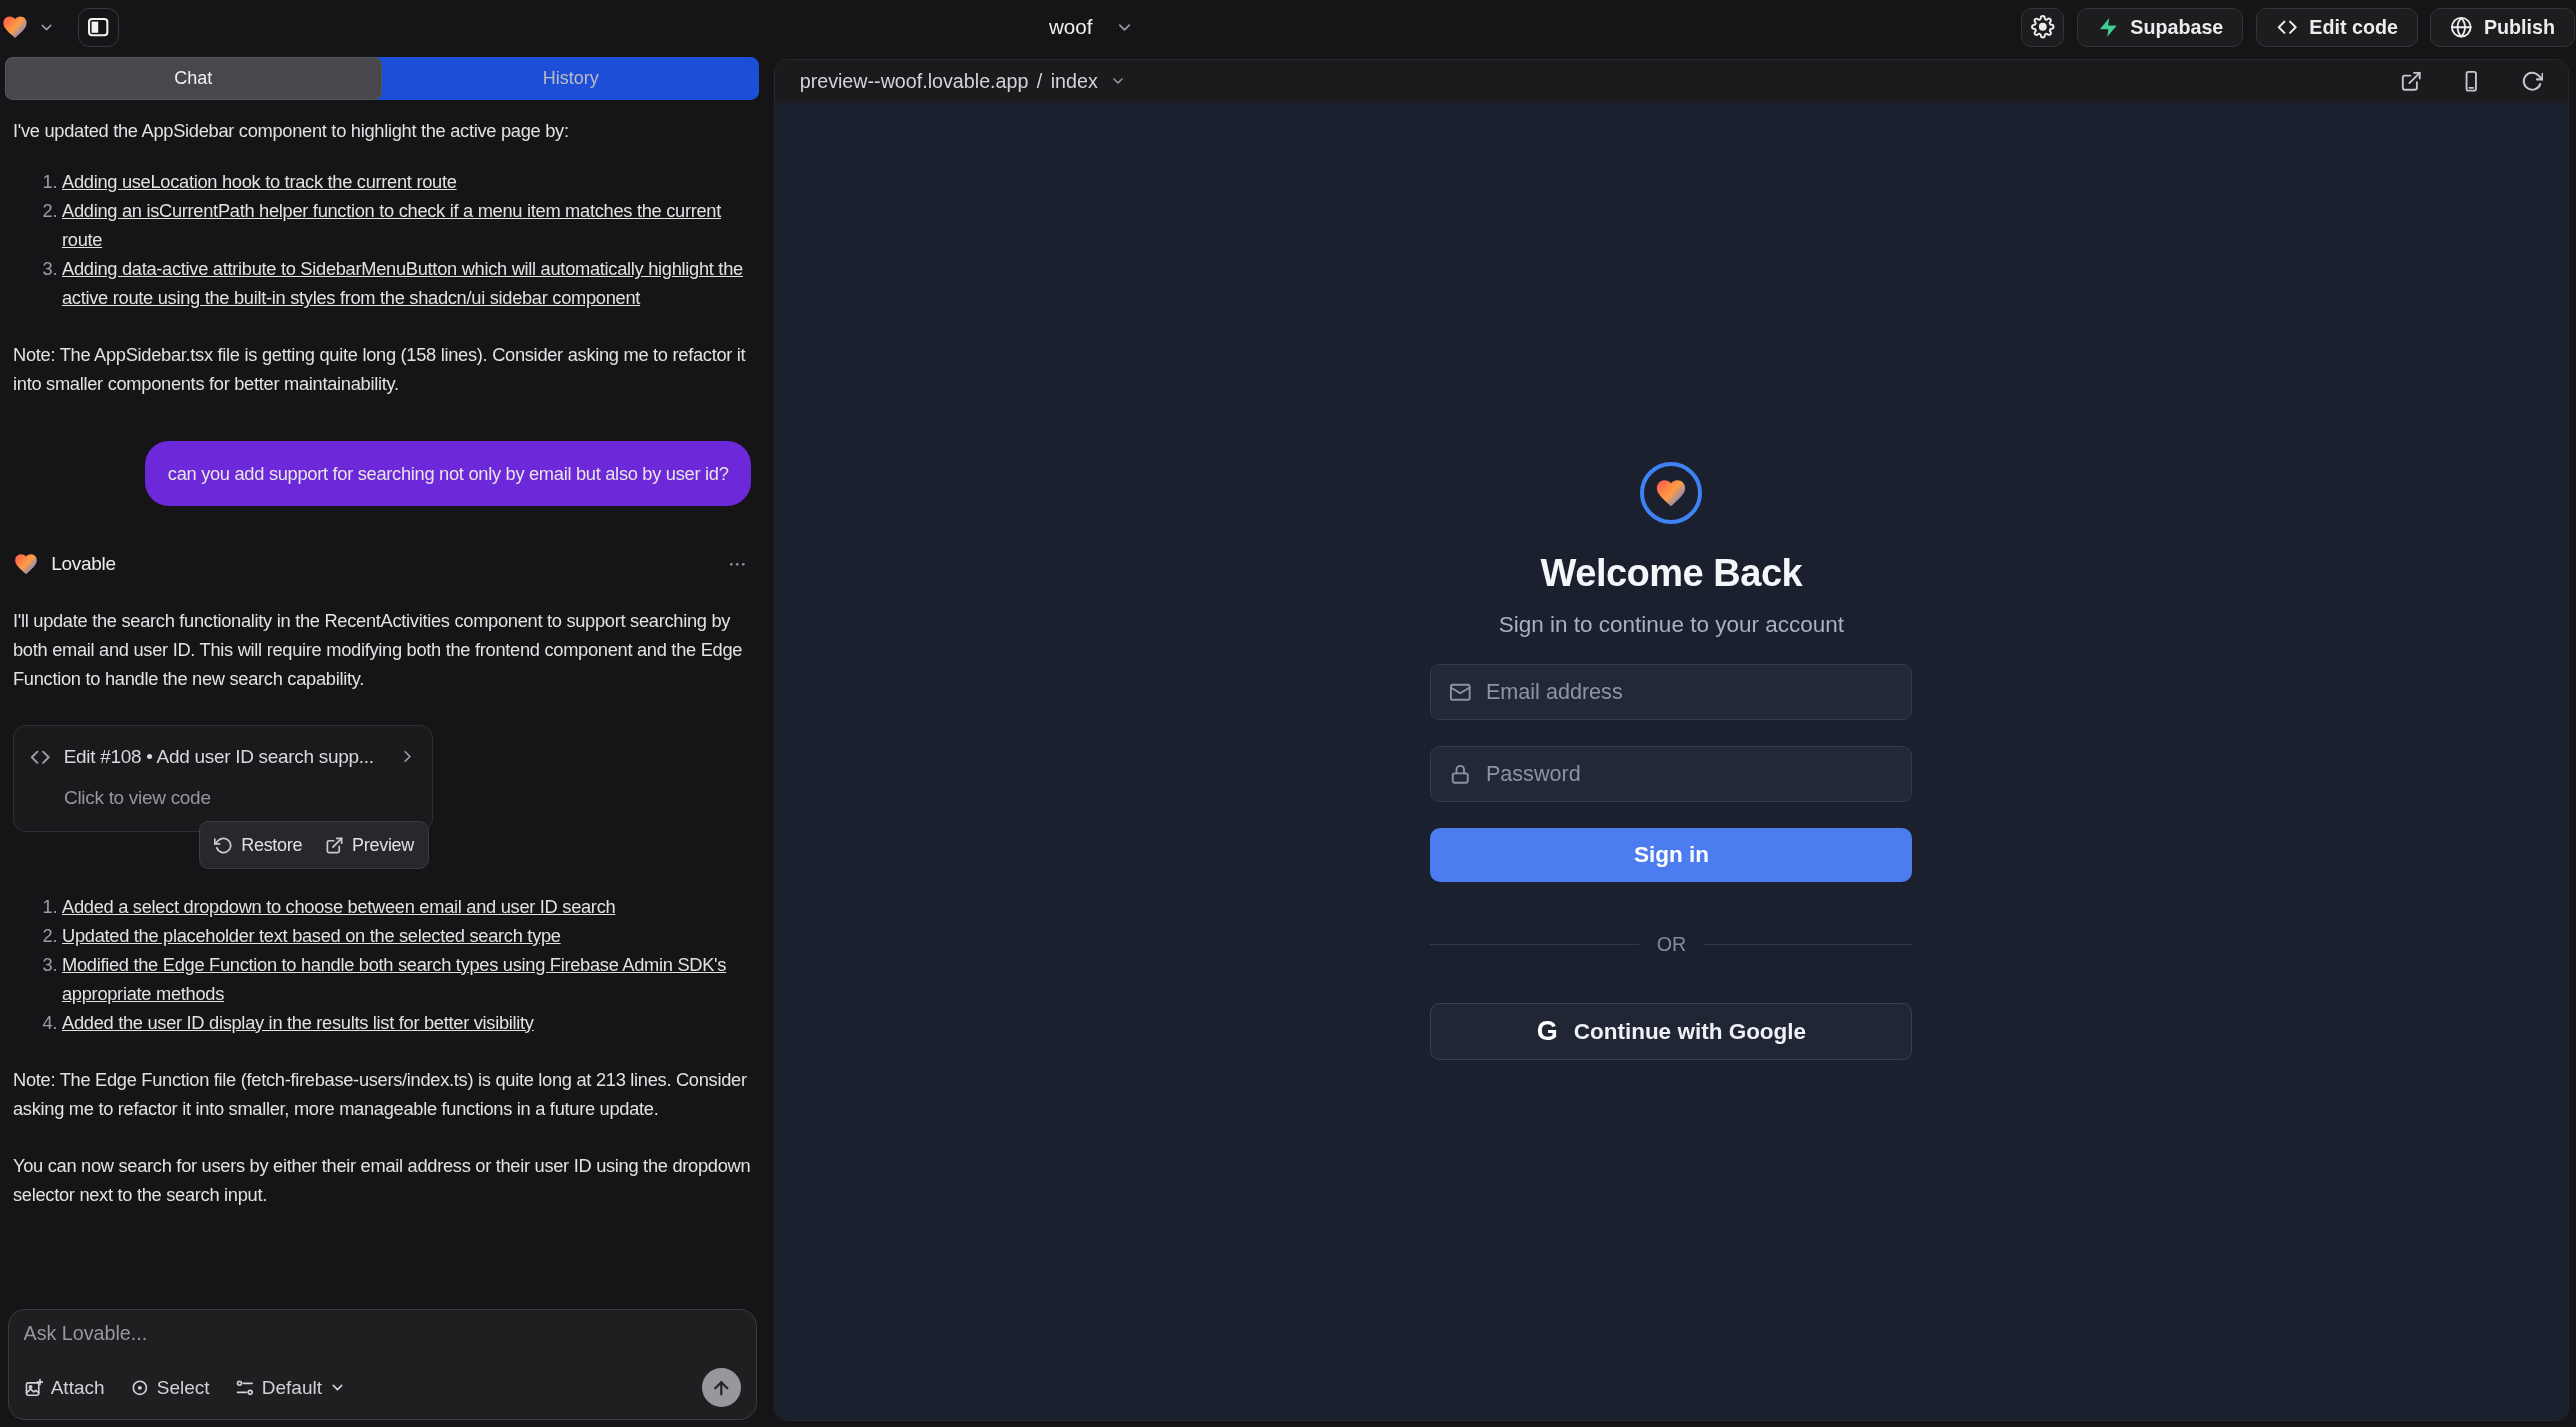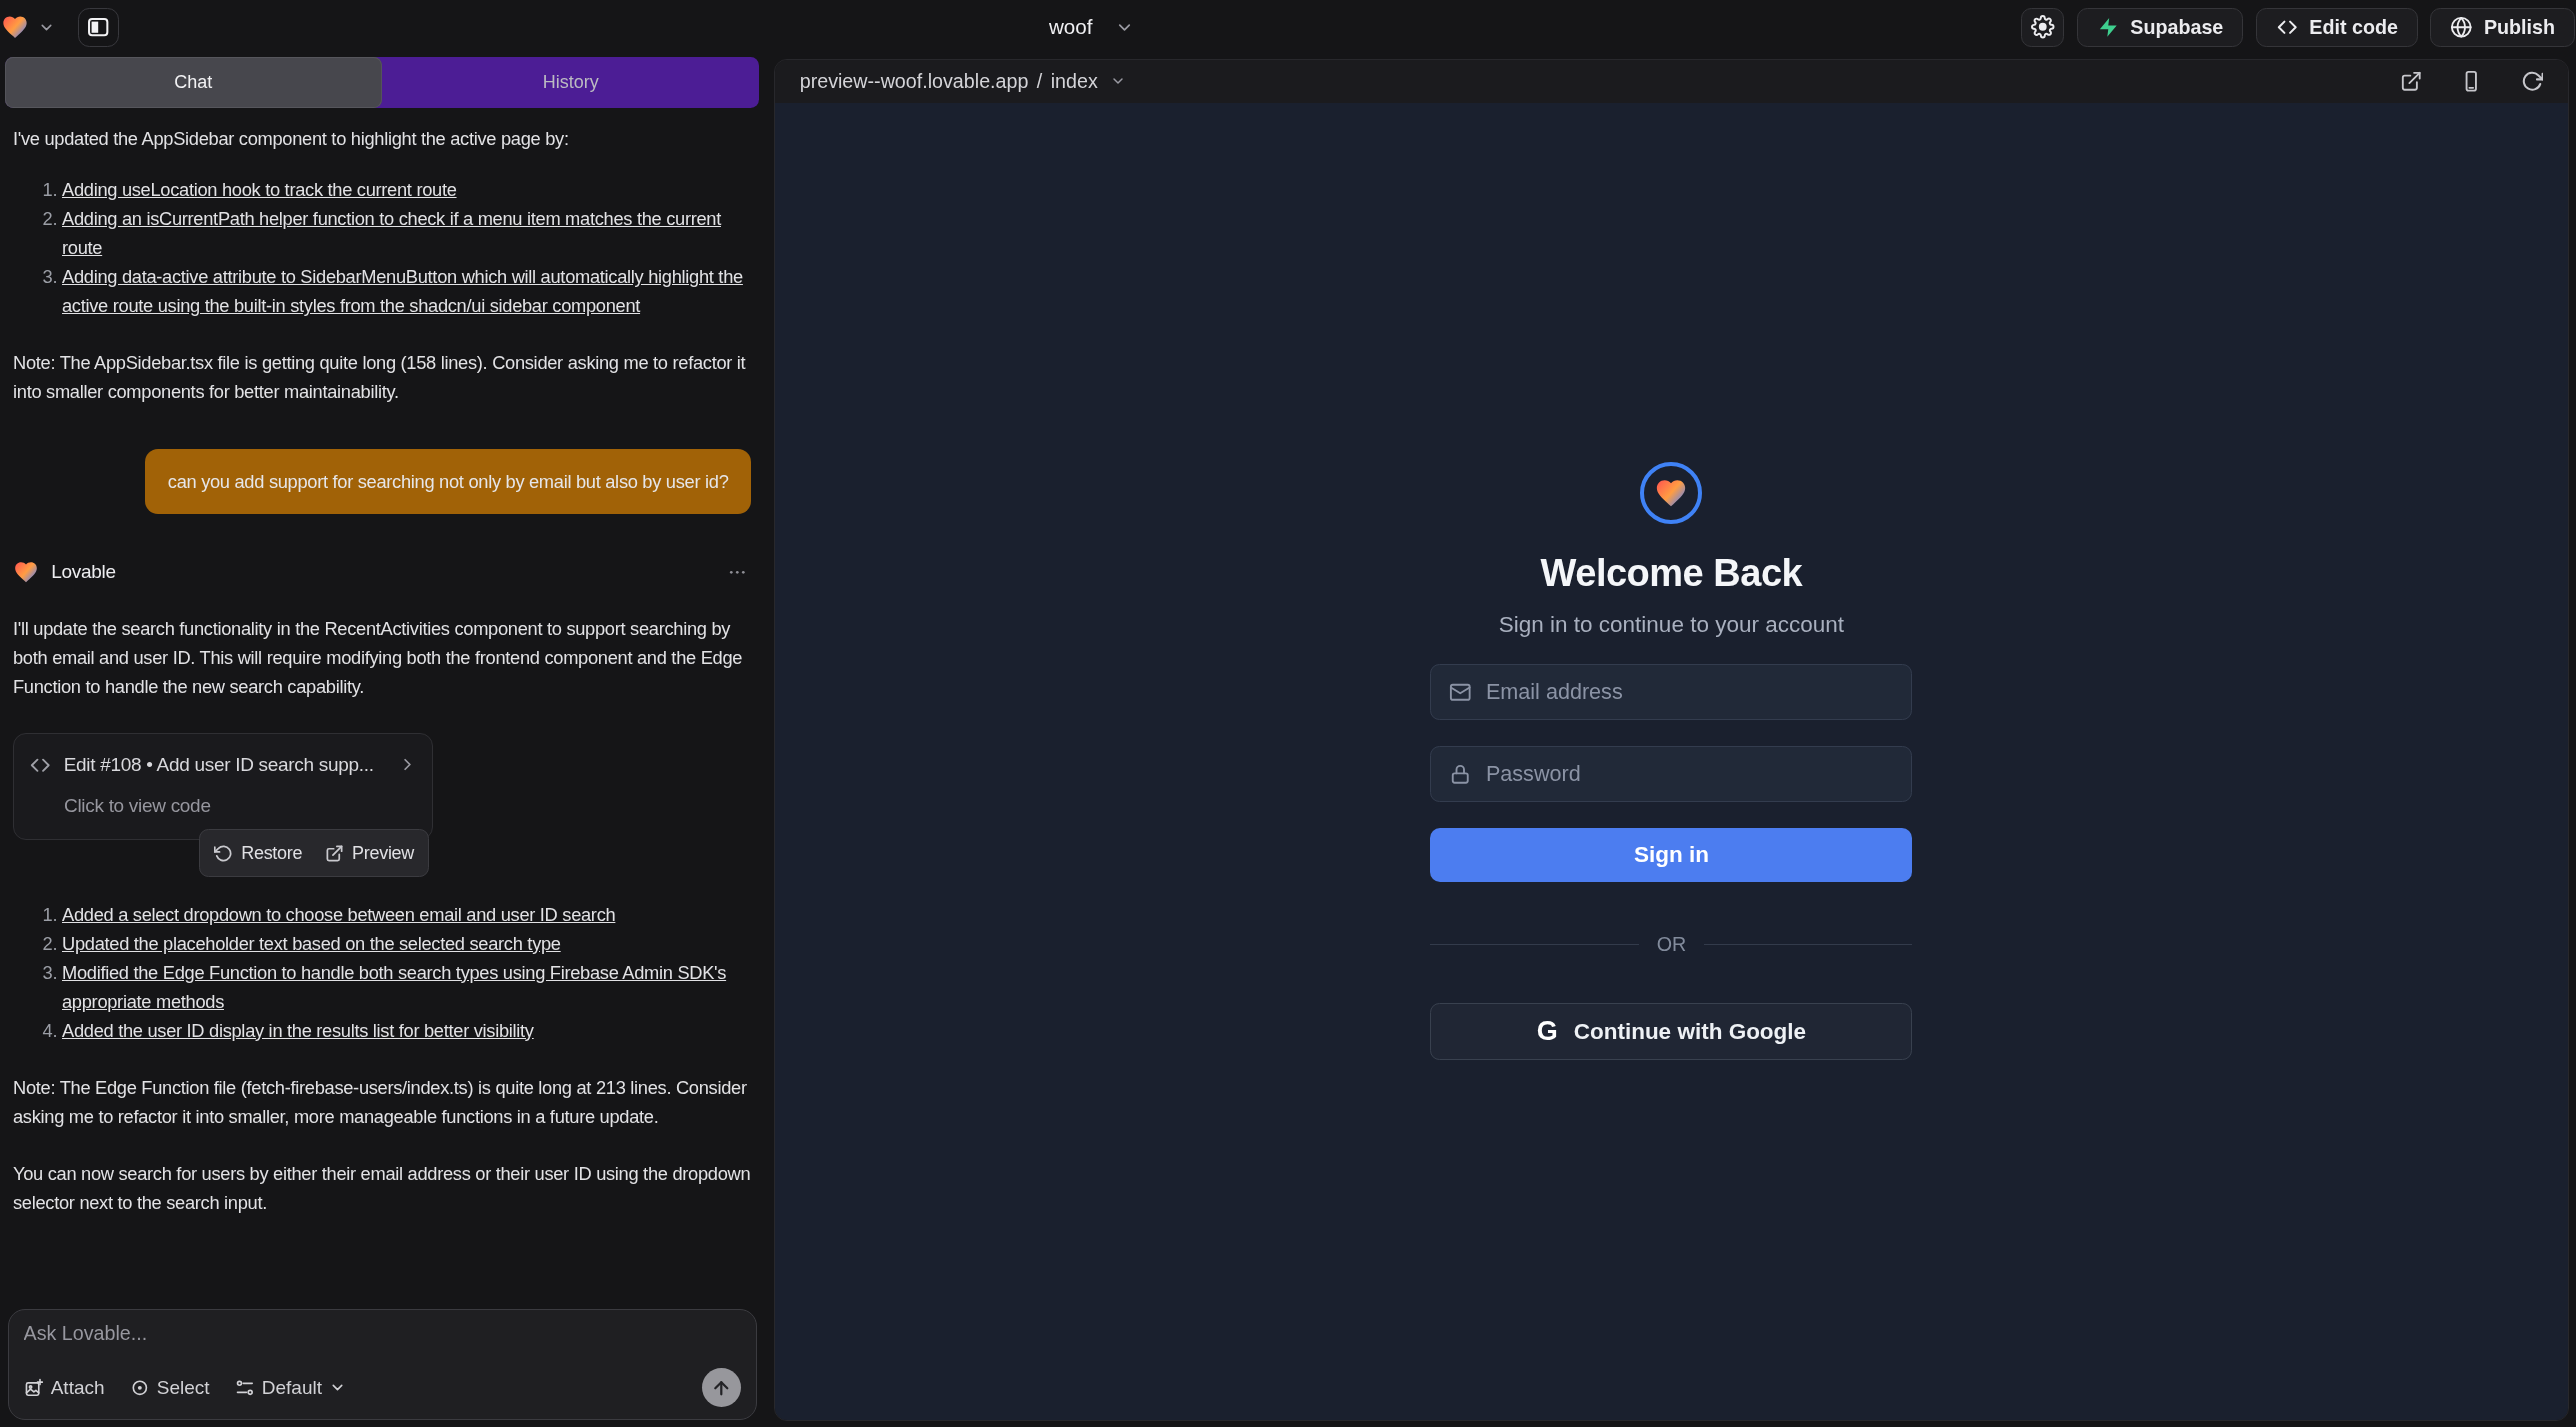--- a/index.html
+++ b/index.html
@@ -20,36 +20,36 @@
   .tb-btn { height:39px; display:flex; align-items:center; gap:11.3px; padding:0 19px;
     background:#1d1d20; border:0.9px solid #353539; border-radius:10.3px; color:#ececef;
     font-size:19.7px; font-weight:600; cursor:pointer; }
   .tb-iconbtn { width:43px; padding:0; justify-content:center; }
 
   
   .main { flex:1; display:flex; min-height:0; }
   .chat-panel { width:764px; flex:none; display:flex; flex-direction:column; min-height:0; }
 
   
-  .tabs { margin:2.8px 4.7px 0; height:51px; background:#4c1d95; border-radius:8.4px; display:flex; flex:none; }
+  .tabs { margin:2.8px 4.7px 0; height:43px; background:#1d4ed8; border-radius:8.4px; display:flex; flex:none; }
   .tab { flex:1; display:flex; align-items:center; justify-content:center; font-size:18px;
     color:#bcbcc2; border-radius:8.4px; cursor:pointer; }
   .tab.active { background:#47474d; color:#f2f2f4; box-shadow:inset 0 0 0 0.9px #56565c; }
 
   
   .chat-scroll { flex:1; overflow:hidden; padding:0 13px; font-size:18.3px; letter-spacing:-0.3px;
     line-height:29px; color:#e2e2e5; }
   .msg-p { margin-top:16px; }
   ol { margin:22.5px 0 0 0; padding-left:49px; }
   ol li { margin:0;text-decoration:underline; }
   ol li::marker { color:#9b9ea6; }
   .gap-lg { margin-top:28px; }
 
   .user-bubble { margin:43px 0 0 auto; width:max-content; max-width:608px;
-    background:#a16207; border-radius:13px; padding:18px 22.5px; color:#e6e6e9; }
+    background:#6d28d9; border-radius:24px; padding:18px 22.5px; color:#e6e6e9; }
 
   .lov-row { margin-top:43px; display:flex; align-items:center; gap:12.2px; }
   .lov-heart { width:26px; height:26px; display:flex; }
   .lov-name { font-size:19px; color:#ededf0; }
   .dots-btn { margin-left:auto; color:#8e8e95; display:flex; cursor:pointer; padding:3.8px; }
 
   .edit-block { width:420px; margin-top:32px; }
   .edit-card { background:#1a1a1d; border:0.9px solid #2f2f33; border-radius:13px; padding:16px 15px 19px; cursor:pointer; }
   .edit-title-row { display:flex; align-items:center; gap:12.2px; color:#d9d9dd; font-size:19px; }
   .edit-title-row .chev-r { margin-left:auto; color:#9a9aa2; display:flex; }

